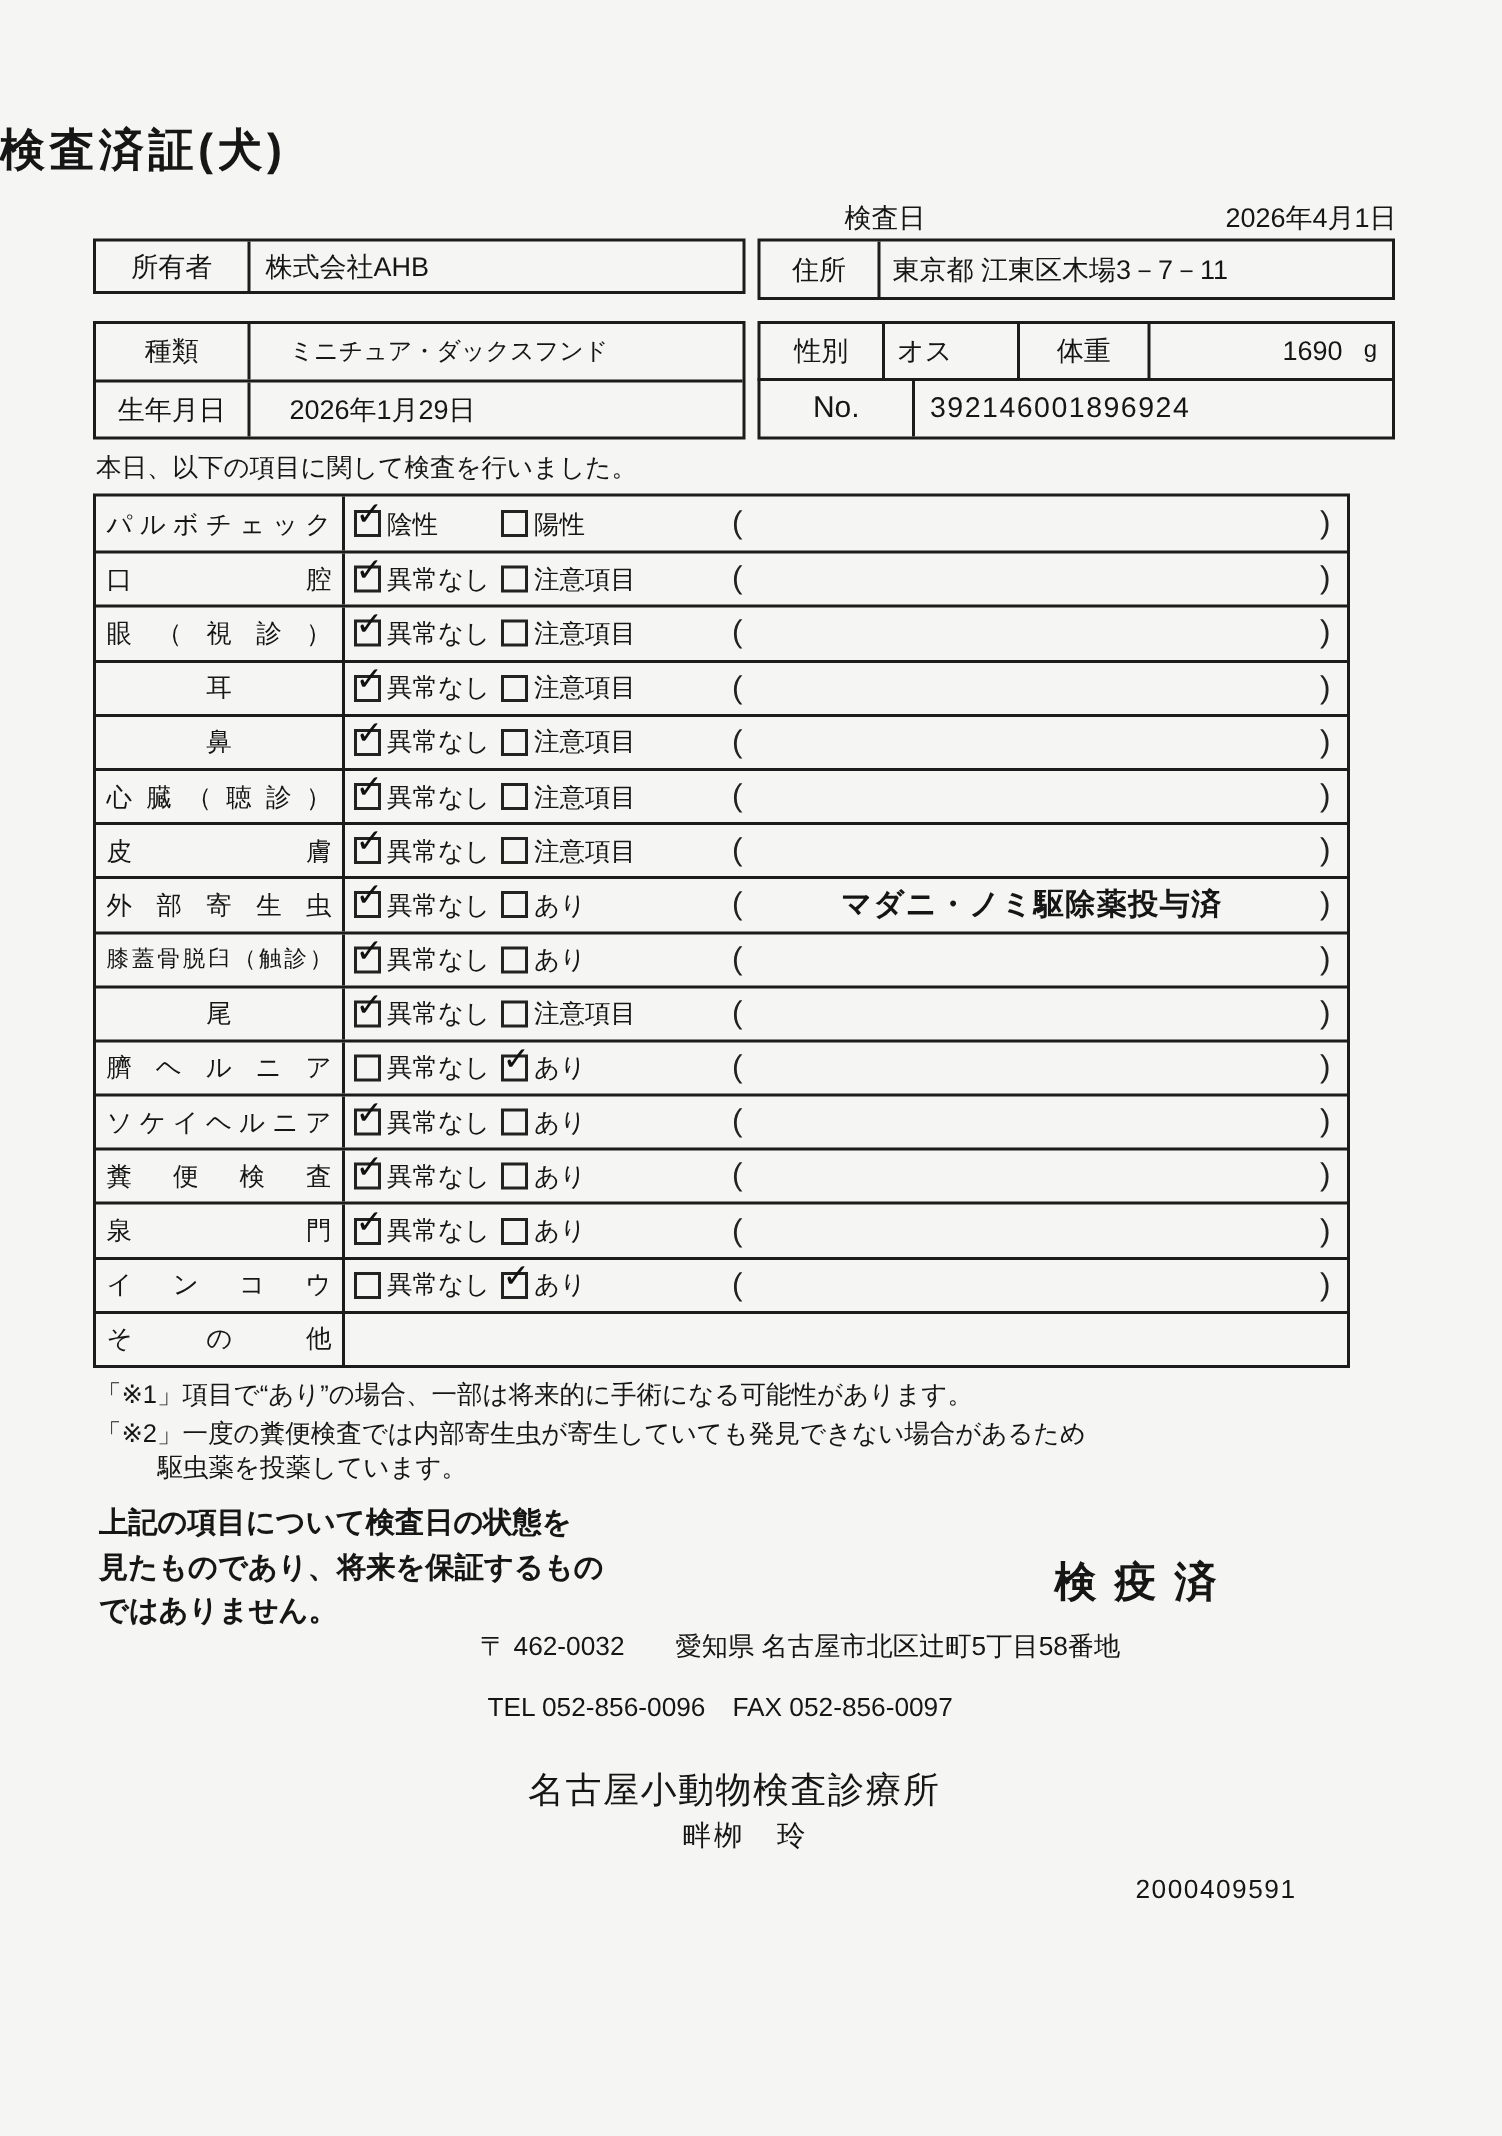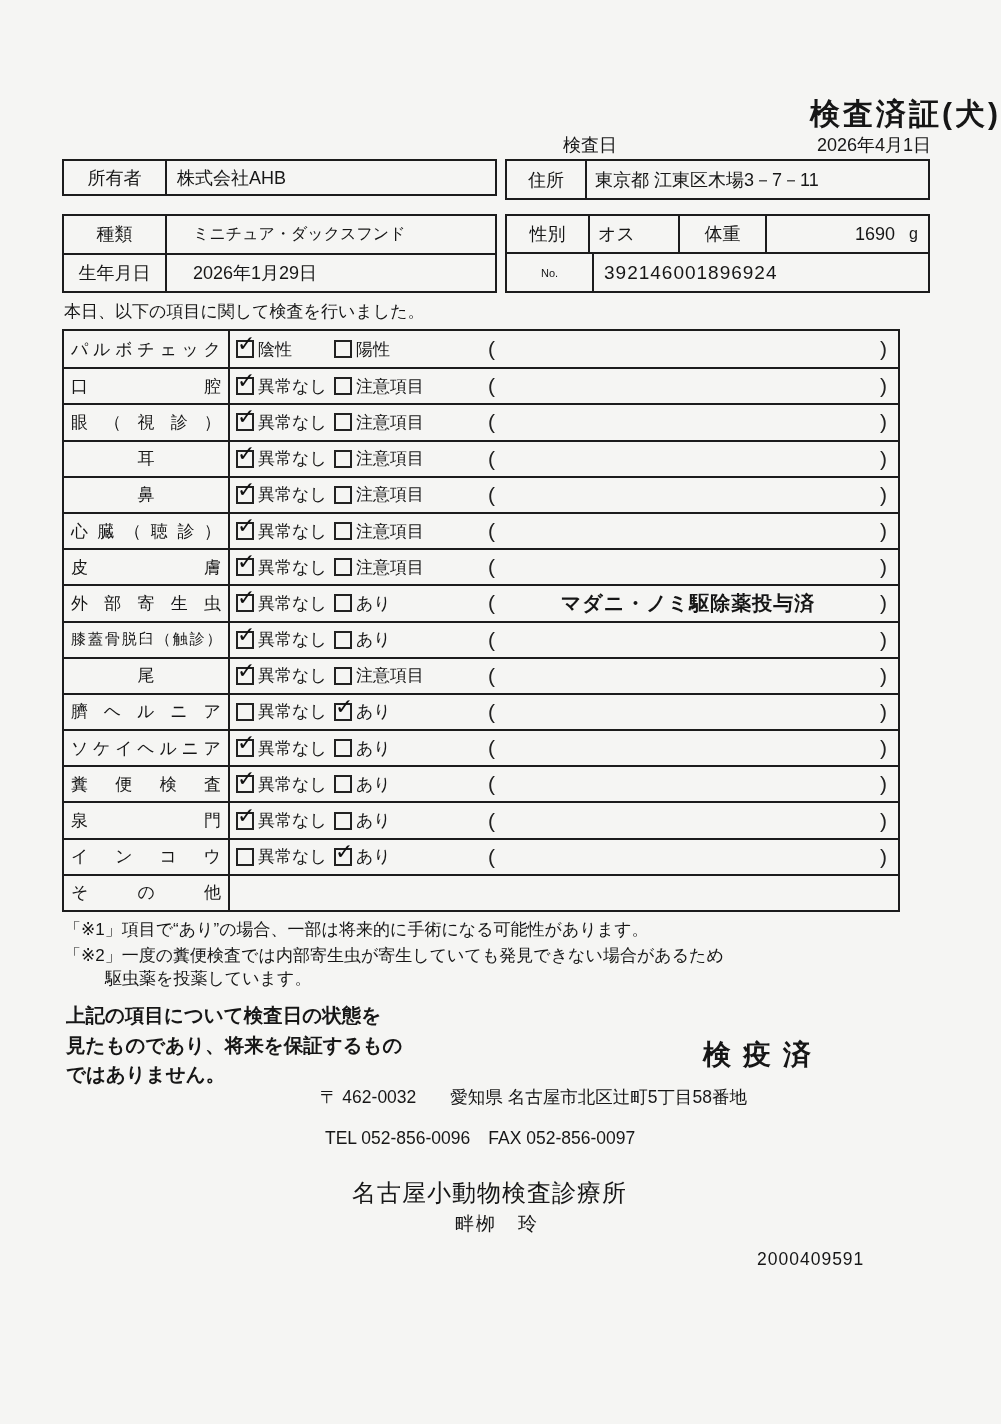--- a/index.html
+++ b/index.html
@@ -6,21 +6,21 @@
   body{
     width:1001px;height:1424px;position:relative;
     background:#f5f5f3;
     font-family:"Liberation Sans","DejaVu Sans",sans-serif;
     color:#161616;
     -webkit-font-smoothing:antialiased;
   }
   .abs{position:absolute;}
   
   #doc-title{
-    left:0;right:0;top:94px;text-align:right;
+    left:0;right:0;top:80px;text-align:left;
     font-size:30px;font-weight:bold;letter-spacing:3px;
   }
   #insp-date-label{left:563px;top:133px;font-size:18px;}
   #insp-date-value{top:133px;right:70px;font-size:18px;}
   
   .ibox{border:2px solid #1c1c1c;box-sizing:border-box;display:flex;background:transparent;}
   .icell{display:flex;align-items:center;box-sizing:border-box;font-size:18px;overflow:hidden;white-space:nowrap;}
   .icell.lab{justify-content:center;}
   .icell.rb{border-right:2px solid #1c1c1c;}
   .irow{display:flex;flex:1;gap:16px;}
@@ -101,21 +101,21 @@
   <div class="icell rb" style="width:90px;padding-left:8px;">オス</div>
   <div class="icell lab rb" style="width:87px;">体重</div>
   <div class="icell" style="flex:1;justify-content:flex-end;padding-right:10px;">
     <span>1690</span>
     <span style="display:inline-block;width:14px;"></span>
     <span style="font-size:16px;">g</span>
   </div>
 </div>
 
 <div class="abs ibox" id="box-no">
-  <div class="icell lab rb" style="width:87px;font-size:11px;text-align:center;">No.</div>
+  <div class="icell lab rb" style="width:103px;font-size:20px;text-align:center;">No.</div>
   <div class="icell" style="flex:1;padding-left:10px;font-size:19px;letter-spacing:1px;">392146001896924</div>
 </div>
 
 <div class="abs" id="statement">本日、以下の項目に関して検査を行いました。</div>
 
 <div class="abs" id="chk-table">
     <div class="chk-row">
       <div class="chk-label justify">
         <span>パ</span>
         <span>ル</span>

